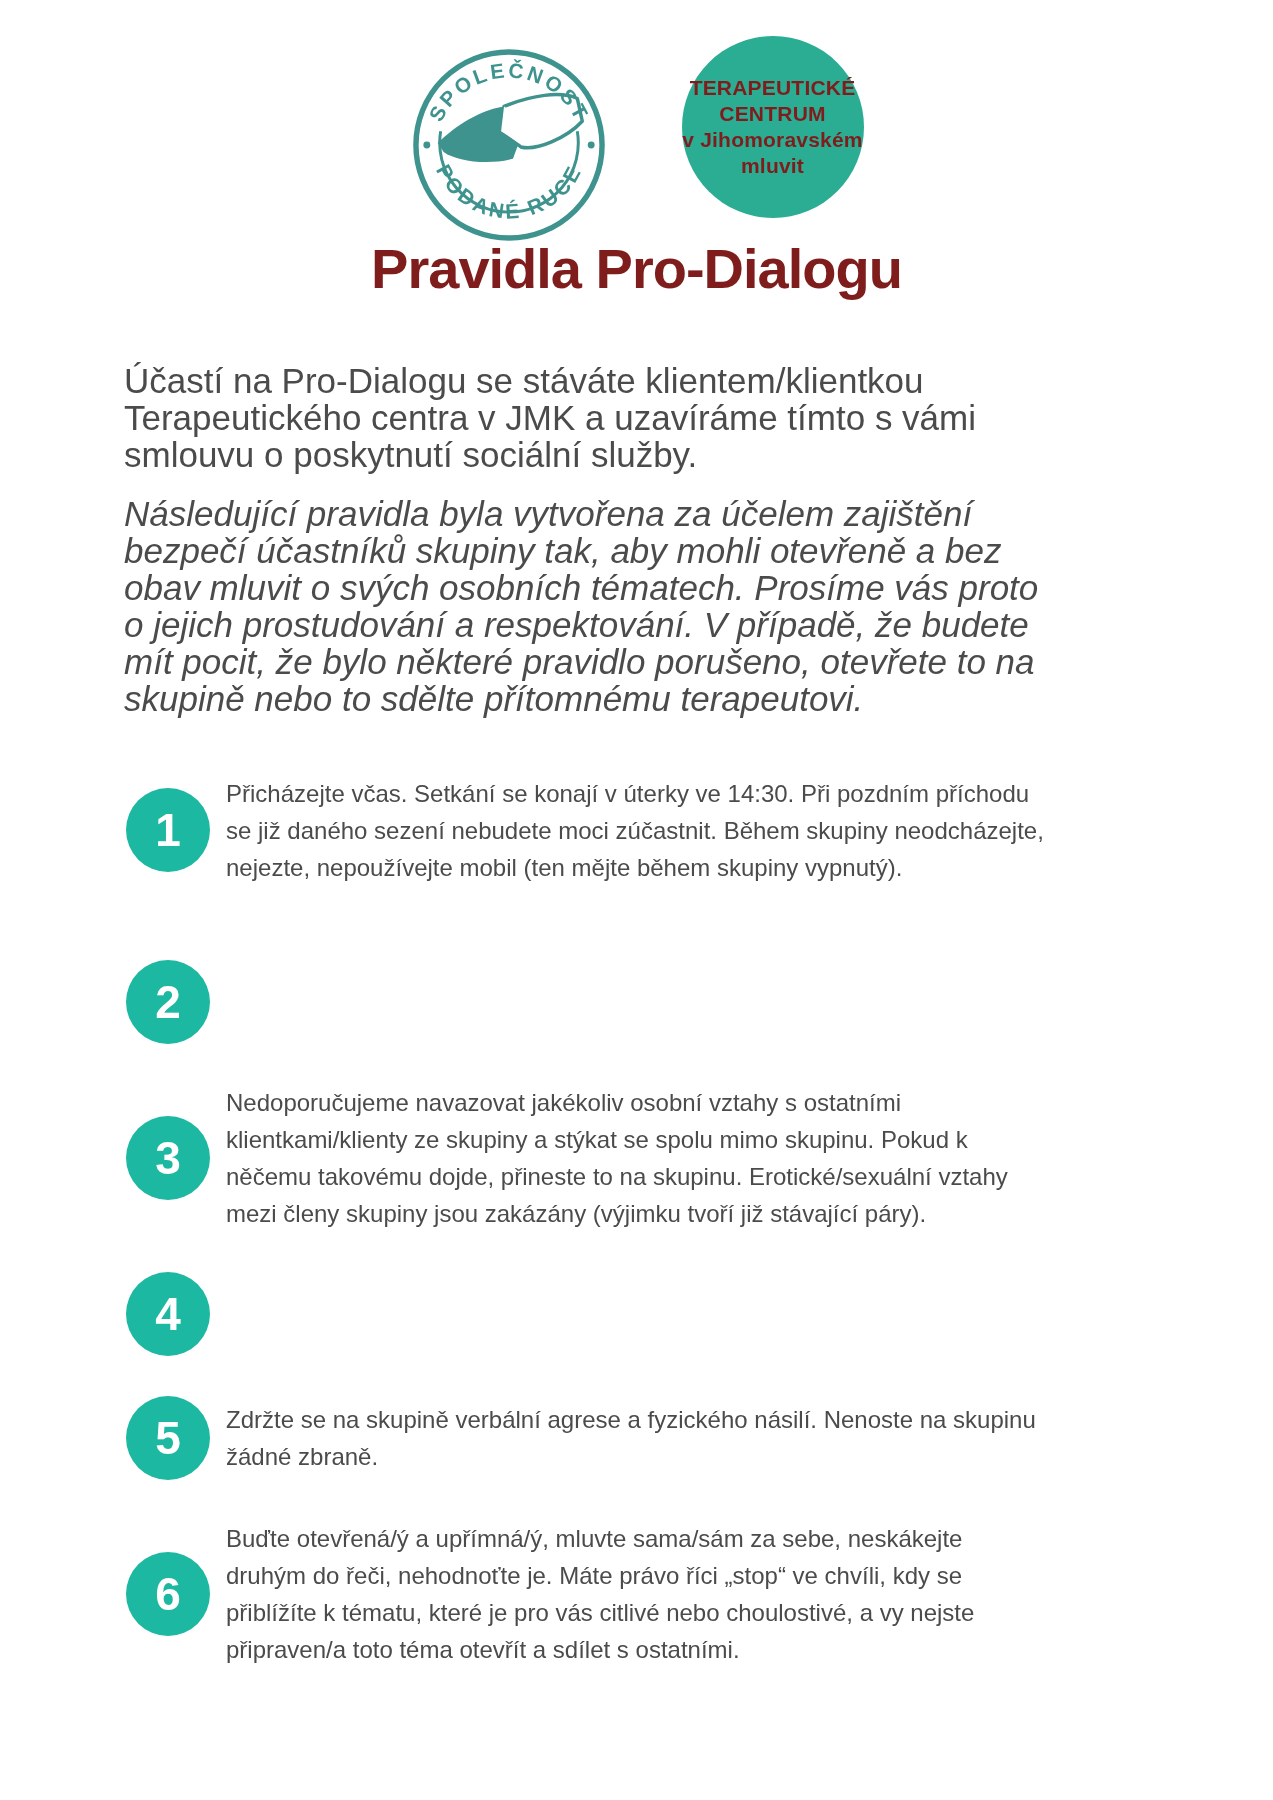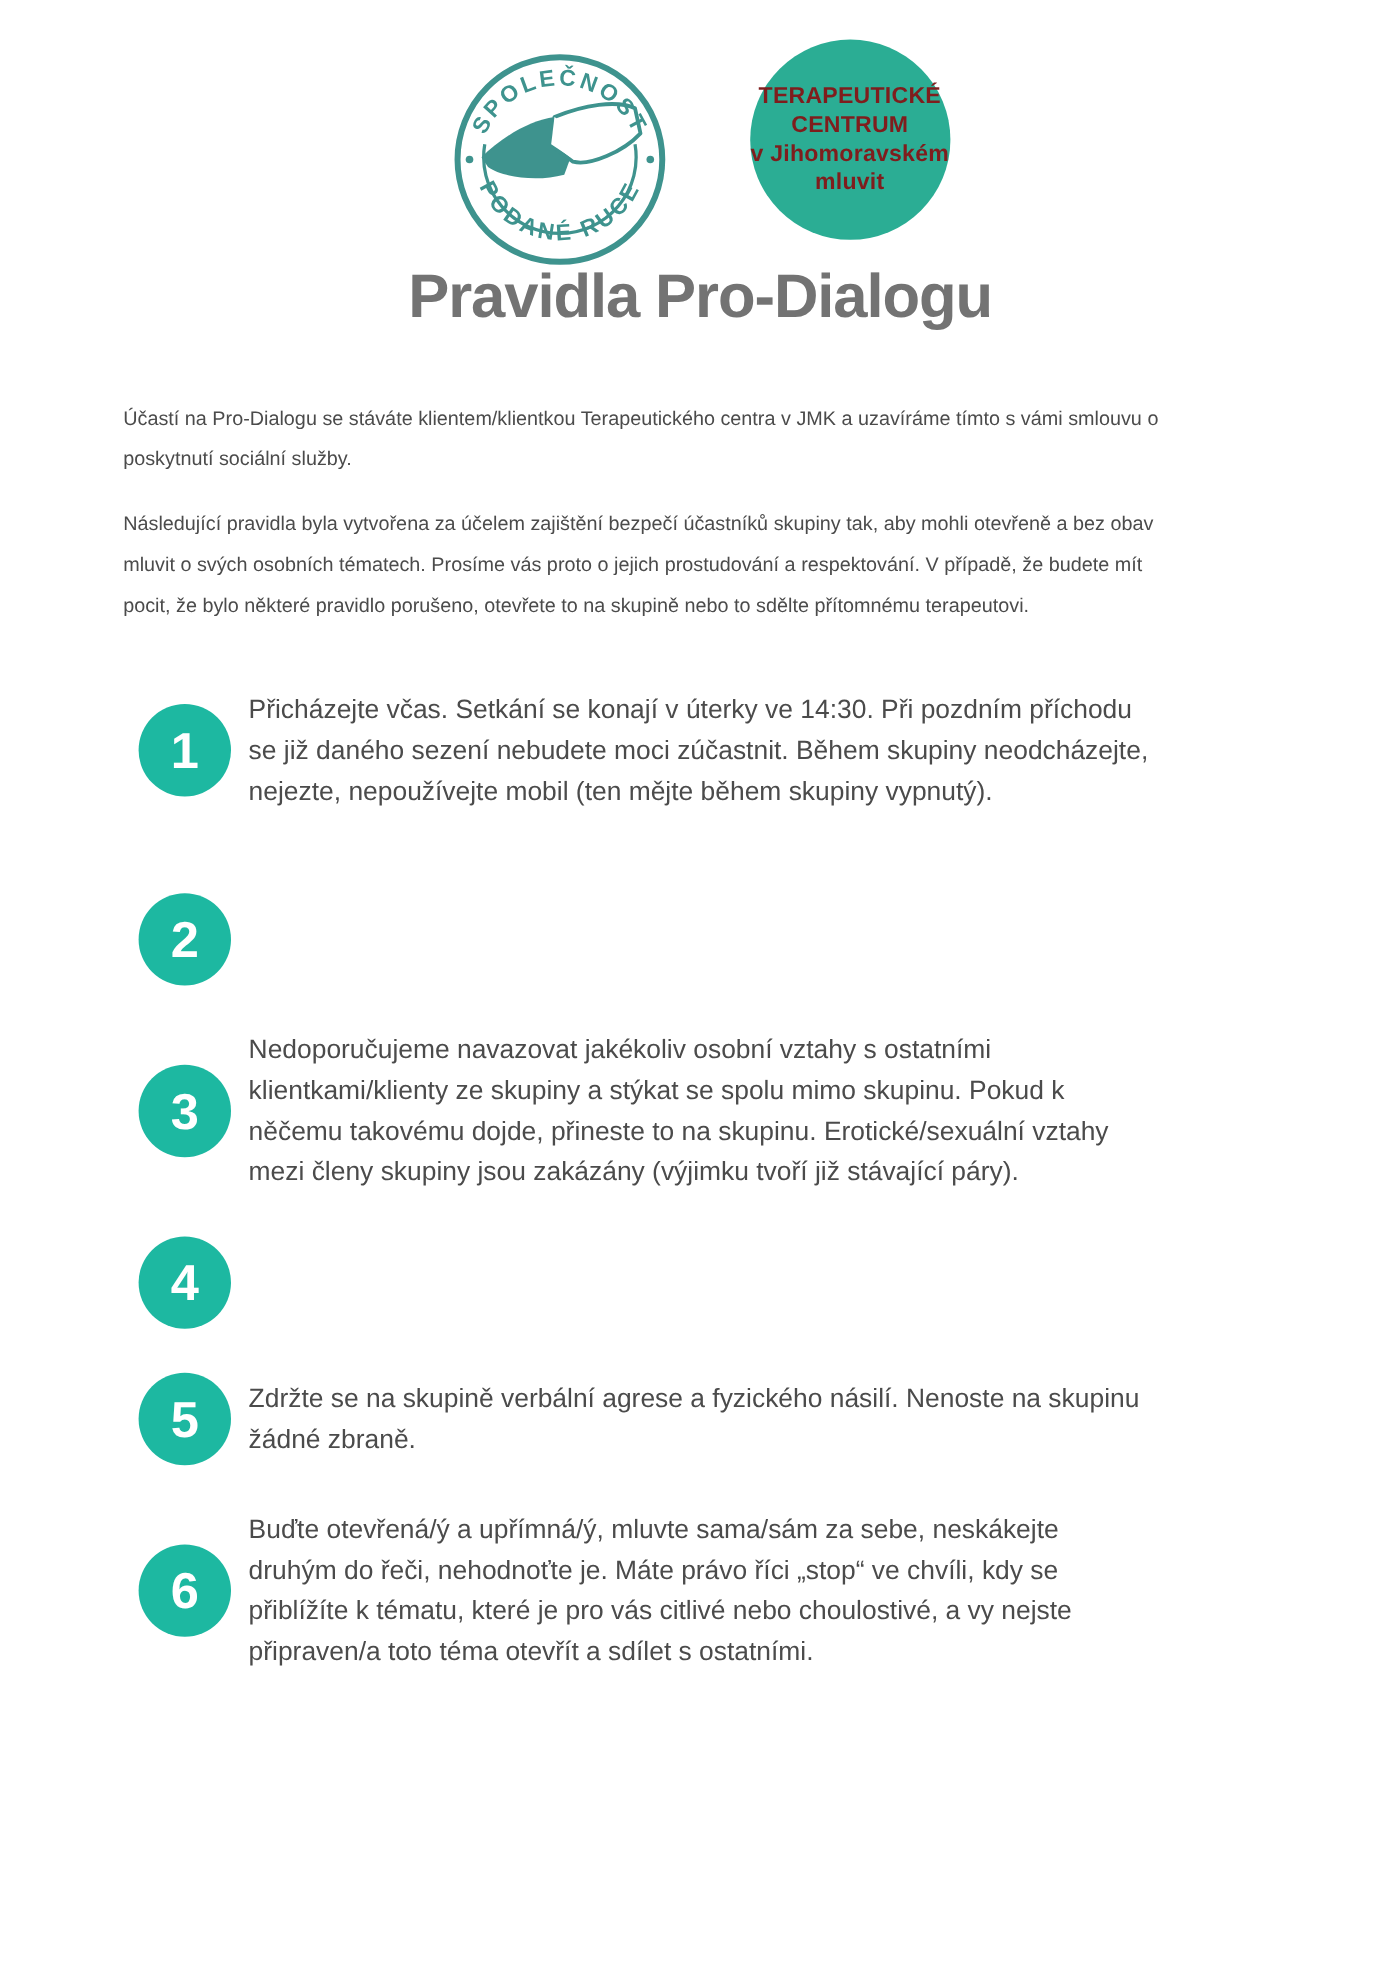--- a/index.html
+++ b/index.html
@@ -23,22 +23,22 @@
   }
 
   
   .doc-title{
     margin-top:-6px;text-align:center;
     font-size:56px;font-weight:bold;letter-spacing:-1px;line-height:1.1;
   }
 
   
   .intro{margin:62px 0 0 112px;width:962px;}
-  .intro p{margin:0;font-size:18px;line-height:37px;}
-  .intro p + p{margin-top:22px;}
+  .intro p{margin:12px;font-size:35px;line-height:37px;}
+  .intro p + p{margin-top:22px;font-style:italic;}
 
   
   .rules{margin-top:58px;padding-left:126px;}
   .rule-row{display:flex;align-items:center;margin-bottom:40px;}
   .rule-row:first-child{margin-bottom:74px;}
   .rule-num{
     flex:0 0 84px;width:84px;height:84px;border-radius:50%;
     display:flex;justify-content:center;align-items:center;
     color:#ffffff;font-weight:bold;font-size:46px;margin-right:16px;
   }
@@ -75,21 +75,21 @@
     </svg>
 
     <div class="badge" style="background:#2bad94">
       <span>TERAPEUTICKÉ</span>
       <span>CENTRUM</span>
       <span>v Jihomoravském</span>
       <span>mluvit</span>
     </div>
   </div>
 
-  <h1 class="doc-title" style="color:#737373">Pravidla Pro-Dialogu</h1>
+  <h1 class="doc-title" style="color:#7f1d1d">Pravidla Pro-Dialogu</h1>
 
   <div class="intro">
     <p>Účastí na Pro-Dialogu se stáváte klientem/klientkou Terapeutického centra v JMK a uzavíráme tímto s vámi smlouvu o poskytnutí sociální služby.</p>
     <p>Následující pravidla byla vytvořena za účelem zajištění bezpečí účastníků skupiny tak, aby mohli otevřeně a bez obav mluvit o svých osobních tématech. Prosíme vás proto o jejich prostudování a respektování. V případě, že budete mít pocit, že bylo některé pravidlo porušeno, otevřete to na skupině nebo to sdělte přítomnému terapeutovi.</p>
   </div>
 
   <div class="rules">
     <div class="rule-row">
       <div class="rule-num" style="background:#1db8a1">1</div>
       <p class="rule-text">Přicházejte včas. Setkání se konají v úterky ve 14:30. Při pozdním příchodu se již daného sezení nebudete moci zúčastnit. Během skupiny neodcházejte, nejezte, nepoužívejte mobil (ten mějte během skupiny vypnutý).</p>

